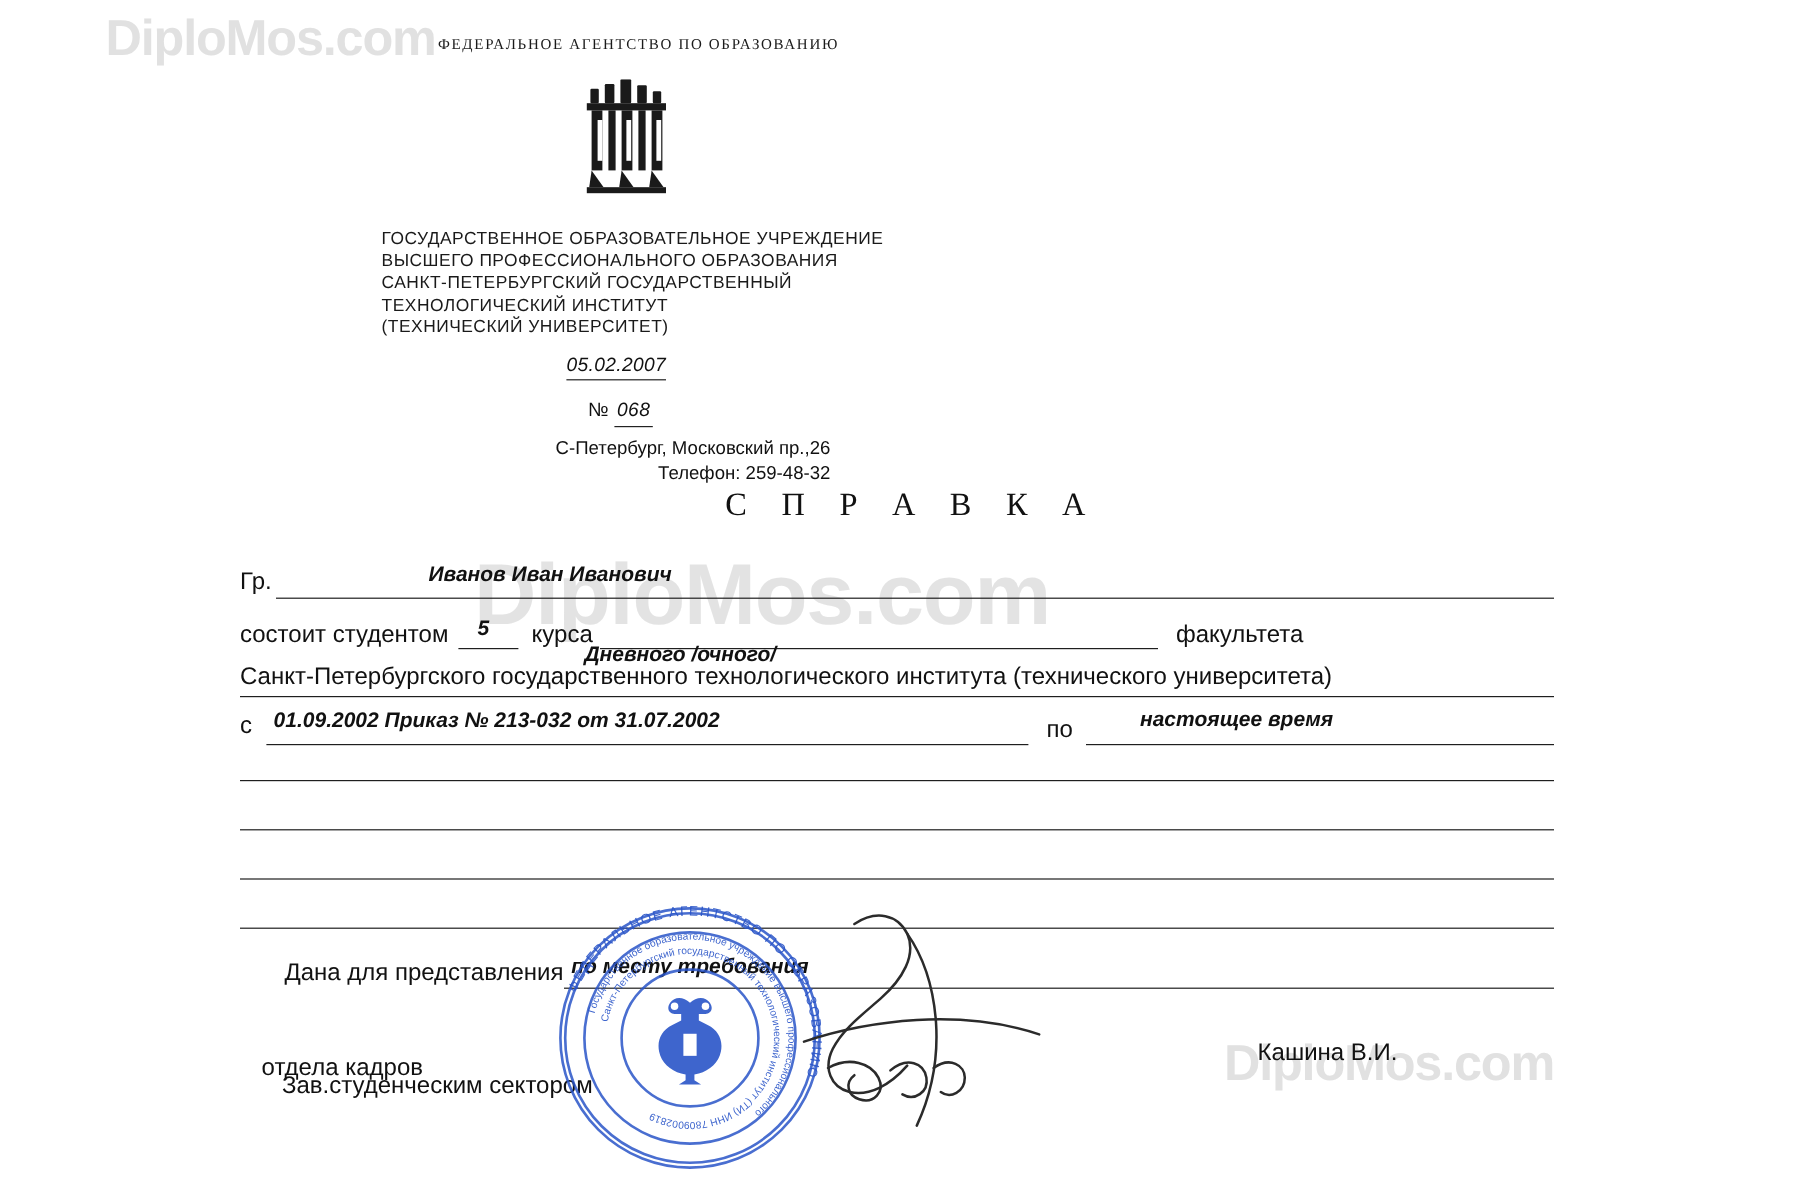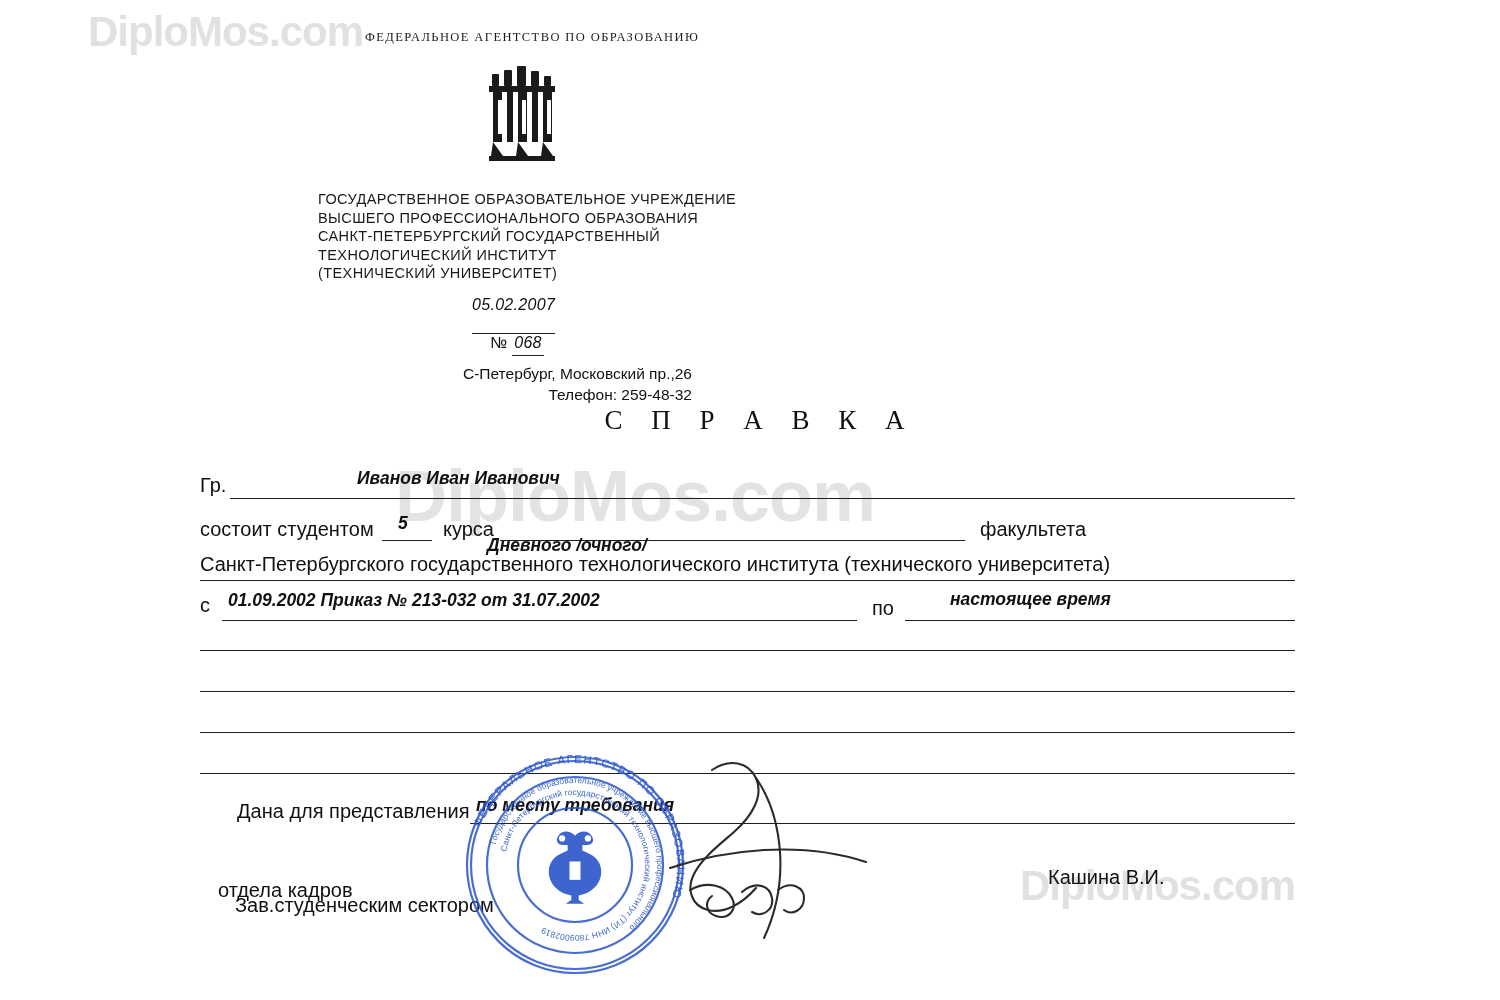--- a/index.html
+++ b/index.html
@@ -64,21 +64,21 @@
     color: #1a1a1a;
   }
   .org div { white-space: nowrap; }
 
   .doc-date {
     position: absolute;
     left: 472px; top: 296px;
     font-size: 16px;
     font-style: italic;
     border-bottom: 1.3px solid #222;
-    padding-bottom: 19px;
+    padding-bottom: 2px;
     letter-spacing: .3px;
   }
   .doc-num {
     position: absolute;
     left: 490px; top: 334px;
     font-size: 16px;
     letter-spacing: .3px;
   }
   .doc-num .num {
     font-style: italic;

